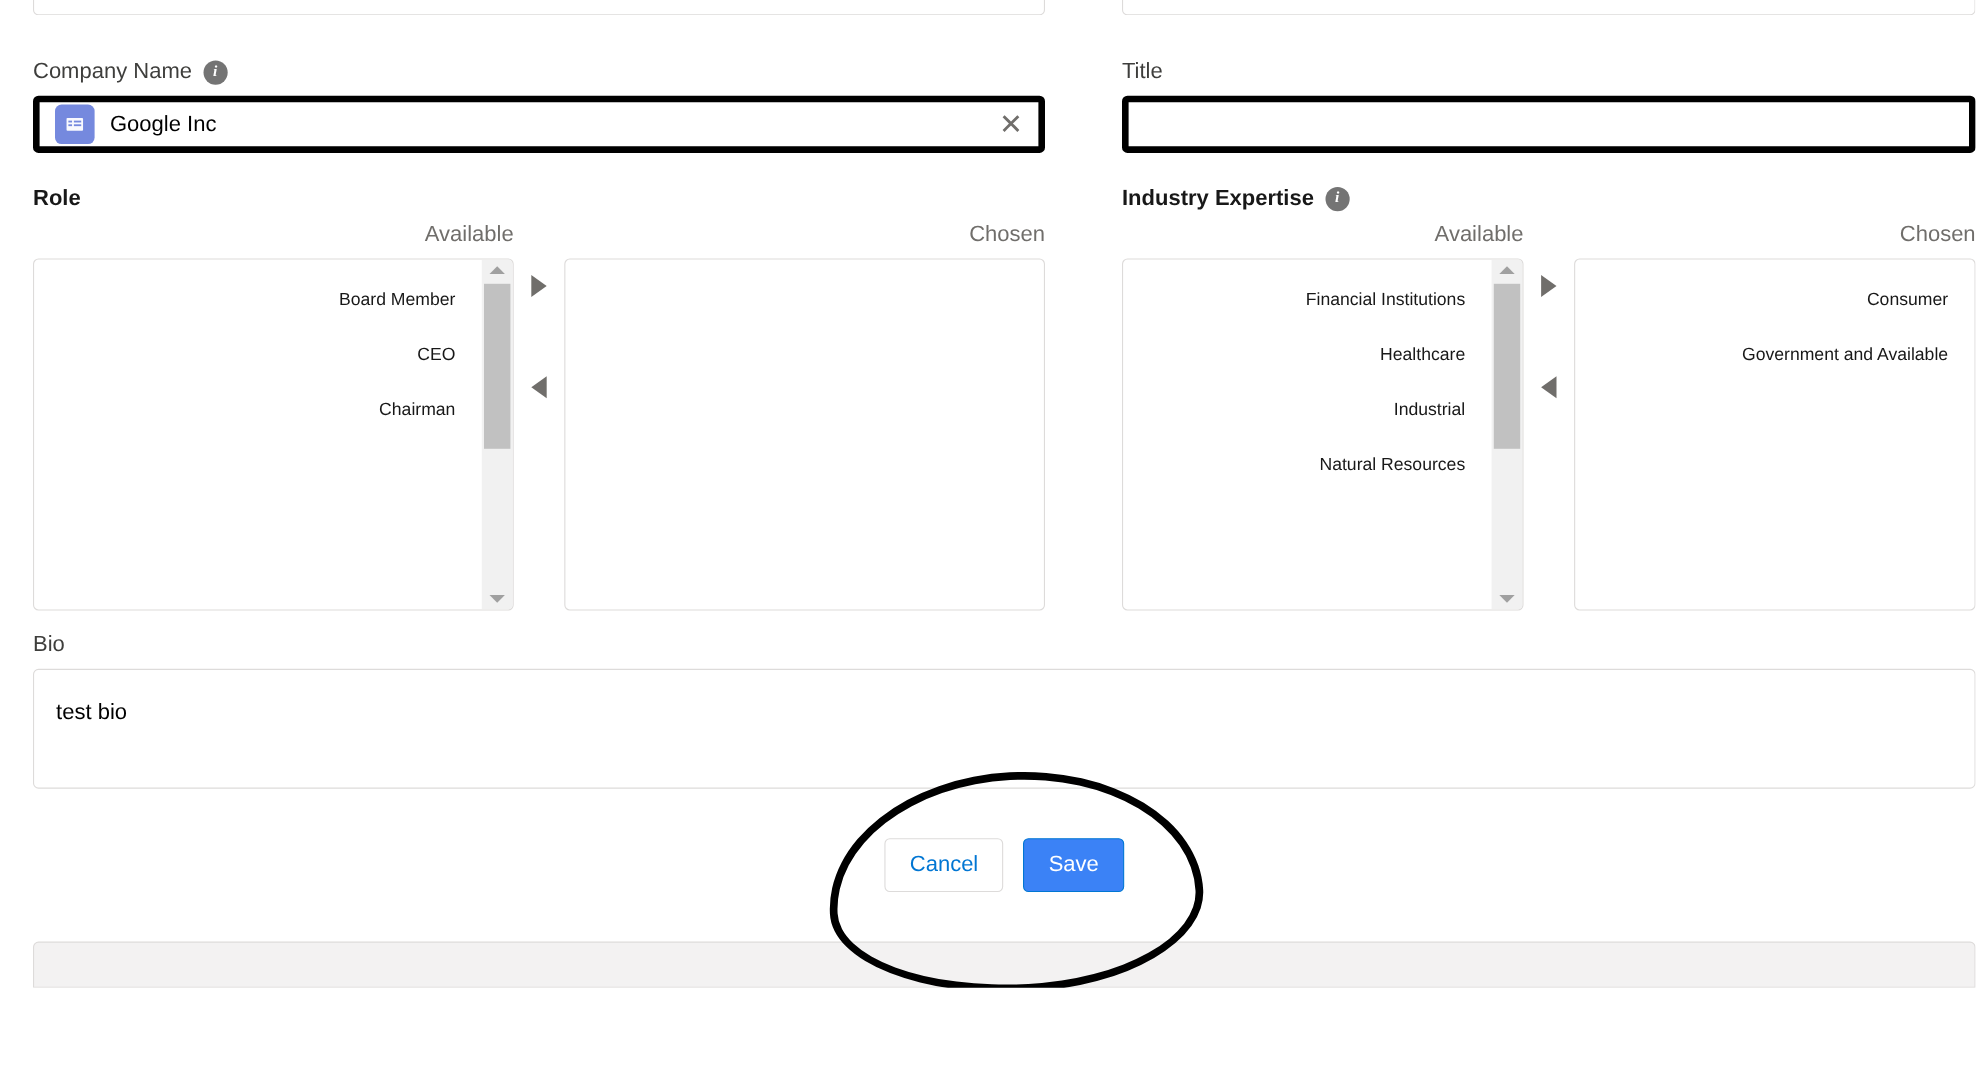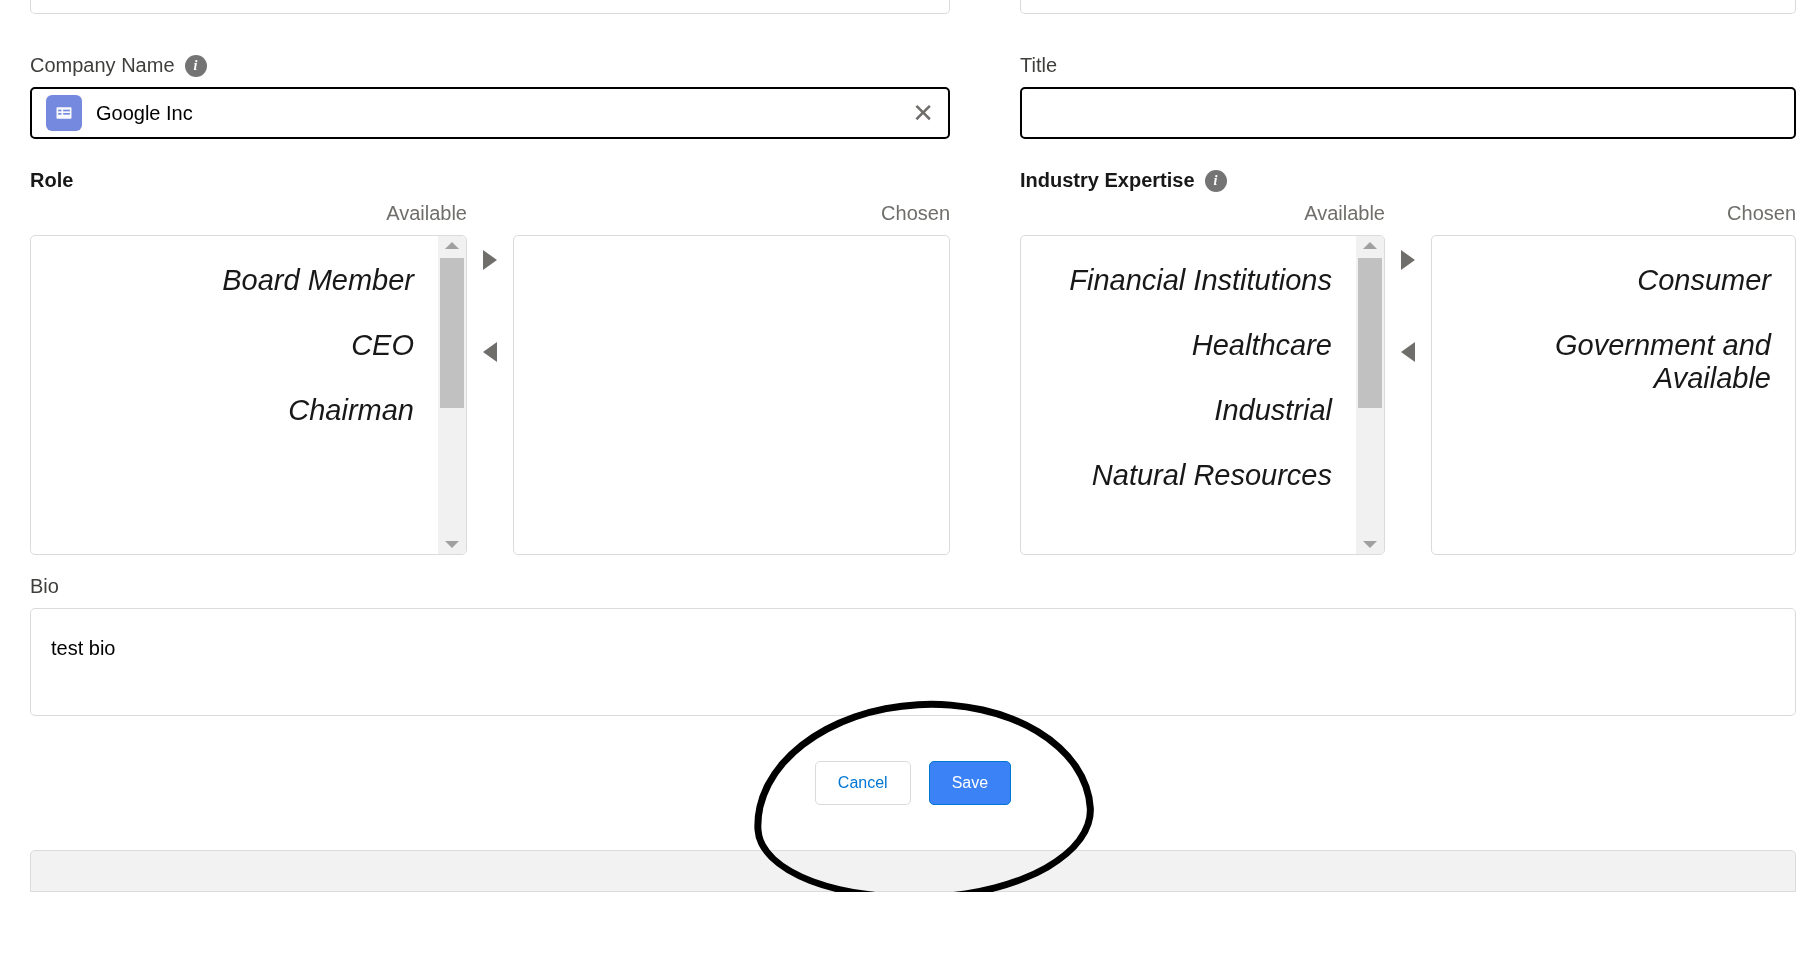--- a/index.html
+++ b/index.html
@@ -52,21 +52,21 @@
       color: #fff;
       display: inline-flex;
       align-items: center;
       justify-content: center;
       font-size: 14px;
       font-weight: bold;
       font-style: italic;
       font-family: Georgia, serif;
     }
     .input-box {
-      border: 2px solid #000000;
+      border: 6px solid #000000;
       border-radius: 5px;
       background: #fff;
       height: 52px;
       display: flex;
       align-items: center;
       padding: 0 14px;
       gap: 14px;
     }
     .input-box input {
       border: none;
@@ -113,24 +113,23 @@
     .listbox {
       border: 1px solid #DDDBDA;
       border-radius: 5px;
       height: 320px;
       overflow-y: auto;
       padding: 12px 0;
       position: relative;
     }
     .listbox-item {
       padding: 16px 24px;
-      font-size: 29px;
+      font-size: 16px;
       color: #181818;
       cursor: pointer;
-      font-style: italic;
     }
     .duallist-arrows {
       display: flex;
       flex-direction: column;
       justify-content: flex-start;
       gap: 72px;
       padding: 48px 12px 0 12px;
     }
     .arrow-btn {
       width: 0;
@@ -163,21 +162,21 @@
     .button-row {
       display: flex;
       justify-content: center;
       gap: 18px;
       margin: 45px 0;
       position: relative;
     }
     .btn {
       padding: 12px 22px;
       border-radius: 5px;
-      font-size: 16px;
+      font-size: 20px;
       cursor: pointer;
       border: 1px solid #DDDBDA;
       background: #fff;
       color: #0176D3;
     }
     .btn.primary {
       background: #3b82f6;
       color: #fff;
       border-color: #0176D3;
     }

